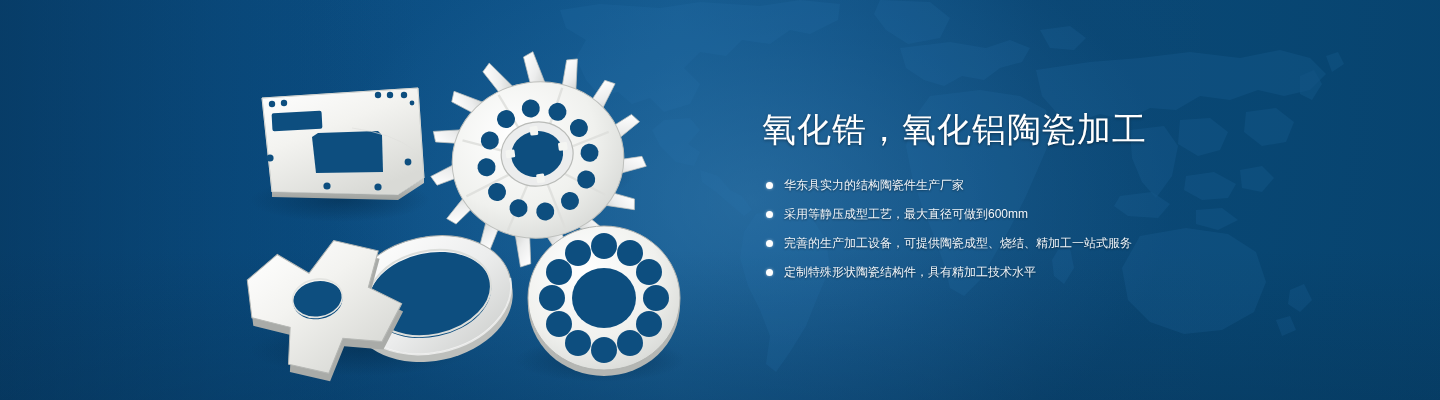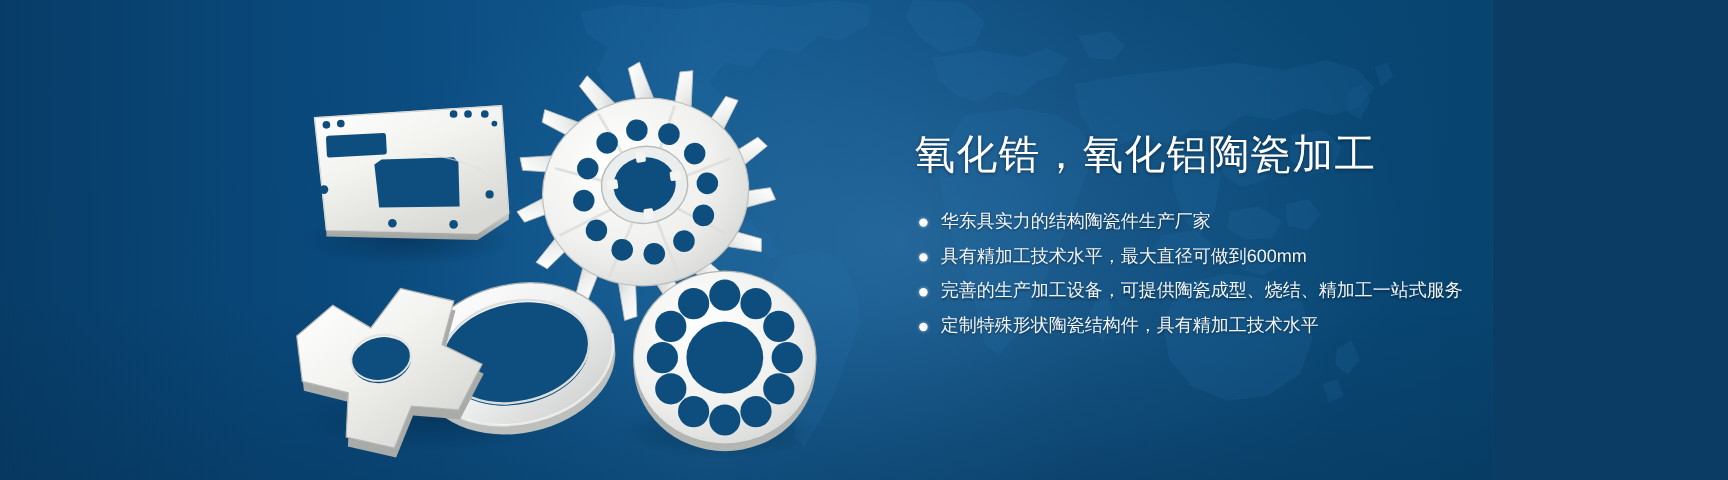--- a/index.html
+++ b/index.html
@@ -3,21 +3,21 @@
 <meta charset="utf-8">
 <title>Ceramic Machining Banner</title>
 <style>
   html,body{margin:0;padding:0;}
   body{
     font-family:"Liberation Sans","DejaVu Sans",sans-serif;
     background:#0b3c63;
   }
   #banner{
     position:relative;
-    width:1244px;
+    width:1440px;
     height:400px;
     overflow:hidden;
     background:#0a4a7a;
   }
   
   .bg-base{
     position:absolute; inset:0;
     background:#0a4b7c;
   }
   .bg-vert{
@@ -87,21 +87,21 @@
   }
   .bullets{
     list-style:none;
     margin:24px 0 0 0;
     padding:0;
   }
   .bullets li{
     position:relative;
     padding-left:22px;
     margin-bottom:7px;
-    font-size:15px;
+    font-size:12px;
     line-height:22px;
     color:#f2f6fa;
     text-shadow:0 1px 2px rgba(0,0,0,.45);
     white-space:nowrap;
   }
   .bullets li:last-child{margin-bottom:0;}
   .dot{
     position:absolute;
     left:4px; top:8px;
     width:7px; height:7px;
@@ -322,21 +322,21 @@
   <div class="copy">
     <h1 class="headline">氧化锆，氧化铝陶瓷加工</h1>
 
     <ul class="bullets">
       <li>
         <span class="dot"></span>
         <span>华东具实力的结构陶瓷件生产厂家</span>
       </li>
       <li>
         <span class="dot"></span>
-        <span>具有精加工技术水平，最大直径可做到600mm</span>
+        <span>采用等静压成型工艺，最大直径可做到600mm</span>
       </li>
       <li>
         <span class="dot"></span>
         <span>完善的生产加工设备，可提供陶瓷成型、烧结、精加工一站式服务</span>
       </li>
       <li>
         <span class="dot"></span>
         <span>定制特殊形状陶瓷结构件，具有精加工技术水平</span>
       </li>
     </ul>

